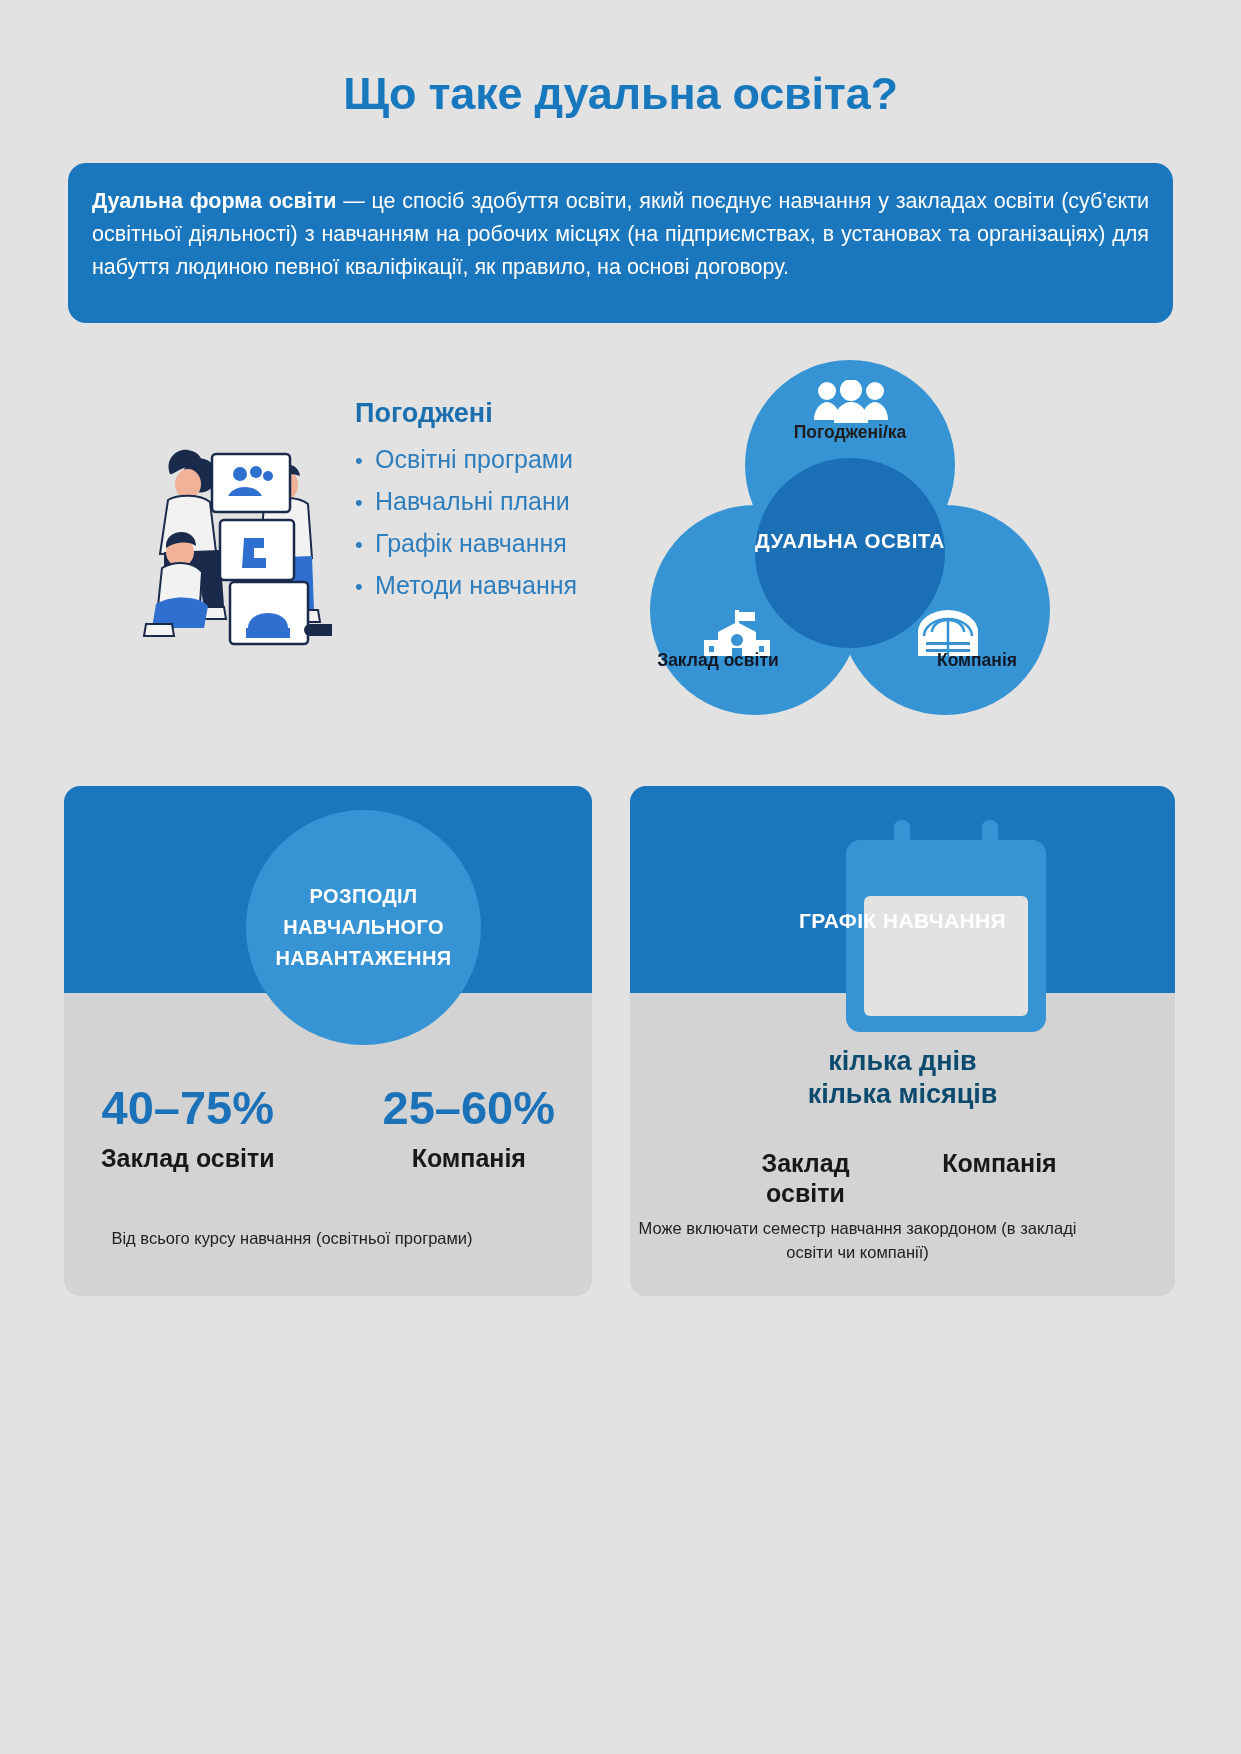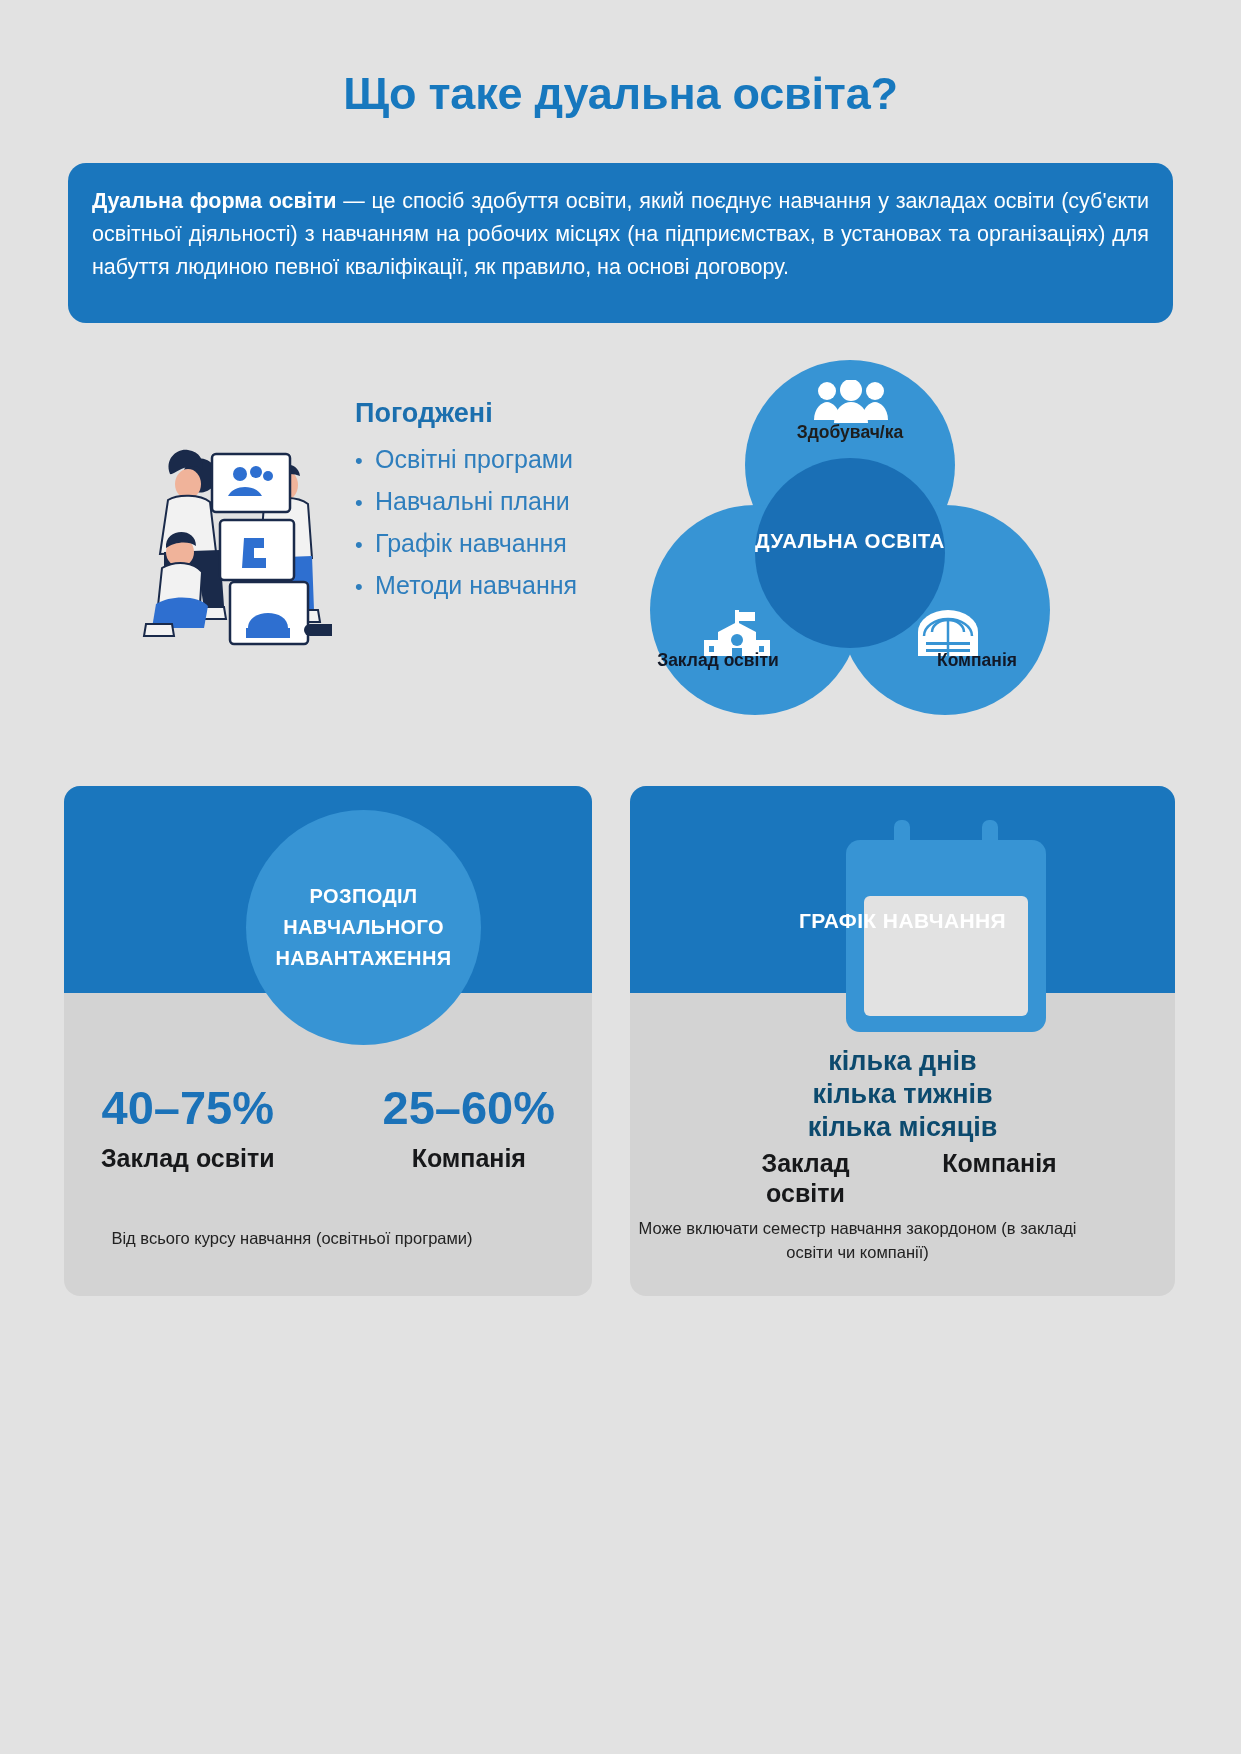--- a/index.html
+++ b/index.html
@@ -218,21 +218,21 @@
     <div class="venn-icon" style="left:172px; top:20px;">
       <svg width="78" height="44" viewBox="0 0 78 44">
         <circle cx="15" cy="11" r="9" fill="#fff"></circle>
         <circle cx="63" cy="11" r="9" fill="#fff"></circle>
         <path d="M2 40 c0 -12 8 -18 13 -18 c5 0 13 6 13 18z" fill="#fff"></path>
         <path d="M50 40 c0 -12 8 -18 13 -18 c5 0 13 6 13 18z" fill="#fff"></path>
         <circle cx="39" cy="10" r="11" fill="#fff"></circle>
         <path d="M22 43 c0 -14 9 -21 17 -21 c8 0 17 7 17 21z" fill="#fff"></path>
       </svg>
     </div>
-    <div class="venn-label lab-top">Здобувач/ка</div>
+    <div class="venn-label lab-top">Погоджені/ка</div>
 
     <div class="venn-icon" style="left:62px; top:250px;">
       <svg width="72" height="48" viewBox="0 0 72 48">
         <rect x="33" y="0" width="4" height="16" fill="#fff"></rect>
         <path d="M37 2 h16 v9 h-16z" fill="#fff"></path>
         <path d="M16 22 l19 -10 l19 10 v24 h-38z" fill="#fff"></path>
         <circle cx="35" cy="30" r="6" fill="#3794d4"></circle>
         <rect x="2" y="30" width="16" height="16" fill="#fff"></rect>
         <rect x="52" y="30" width="16" height="16" fill="#fff"></rect>
         <rect x="7" y="36" width="5" height="6" fill="#3794d4"></rect>
@@ -283,21 +283,20 @@
       <rect x="48" y="0" width="16" height="40" rx="7" fill="#3794d4"></rect>
       <rect x="136" y="0" width="16" height="40" rx="7" fill="#3794d4"></rect>
       <rect x="0" y="20" width="200" height="192" rx="14" fill="#3794d4"></rect>
       <rect x="18" y="76" width="164" height="120" rx="6" fill="#e2e2e2"></rect>
     </svg>
   </div>
   <div style="position:absolute; top:904px; left:630px; width:545px; text-align:center; color:#fff; font-weight:bold; font-size:21px; line-height:34px; letter-spacing:0.4px;">ГРАФІК НАВЧАННЯ</div>
 
   <div class="sched-lines">
     <div>кілька днів</div>
-    <div>кілька тижнів</div>
     <div>кілька місяців</div>
   </div>
   <div class="sched-parties">
     <div>Заклад освіти</div>
     <div>Компанія</div>
   </div>
   <div class="card-note note-right">Може включати семестр навчання закордоном (в закладі освіти чи компанії)</div>
 
   <div class="footer">
     

